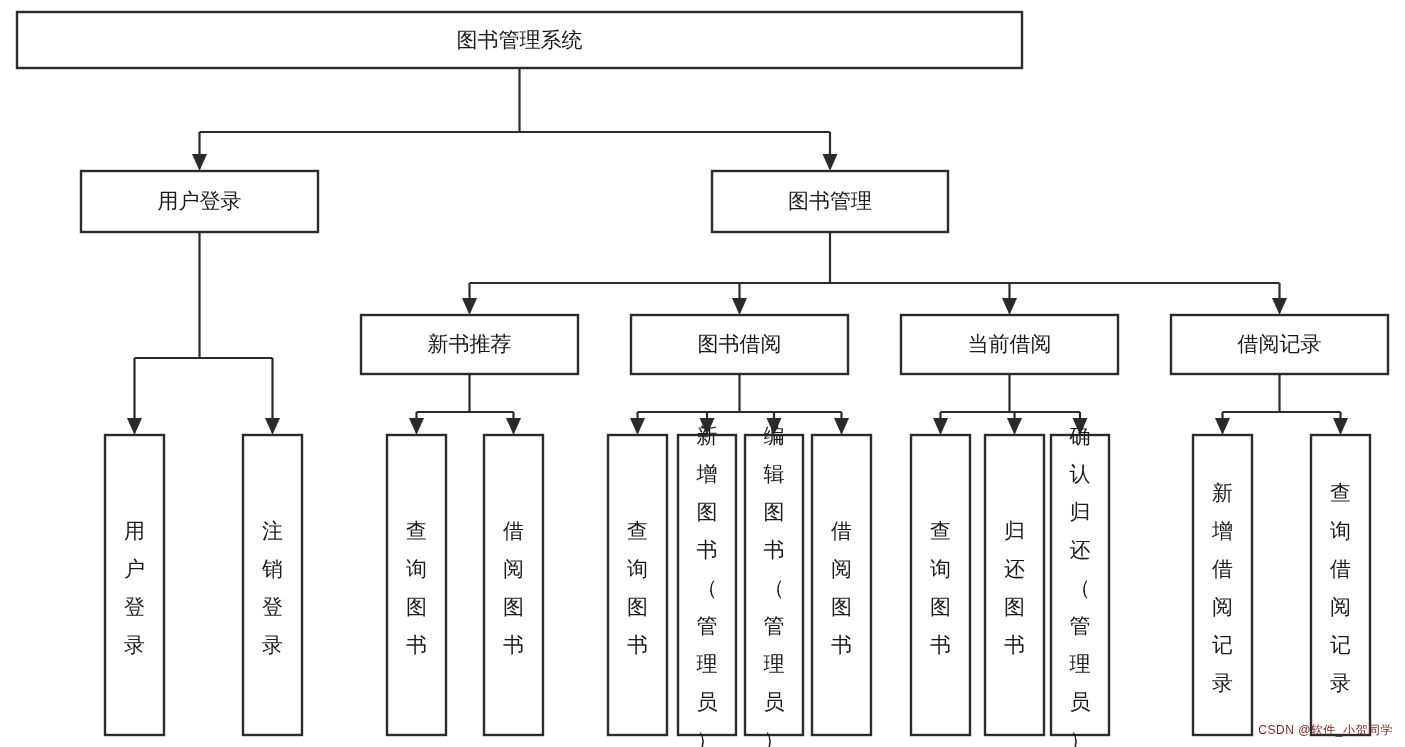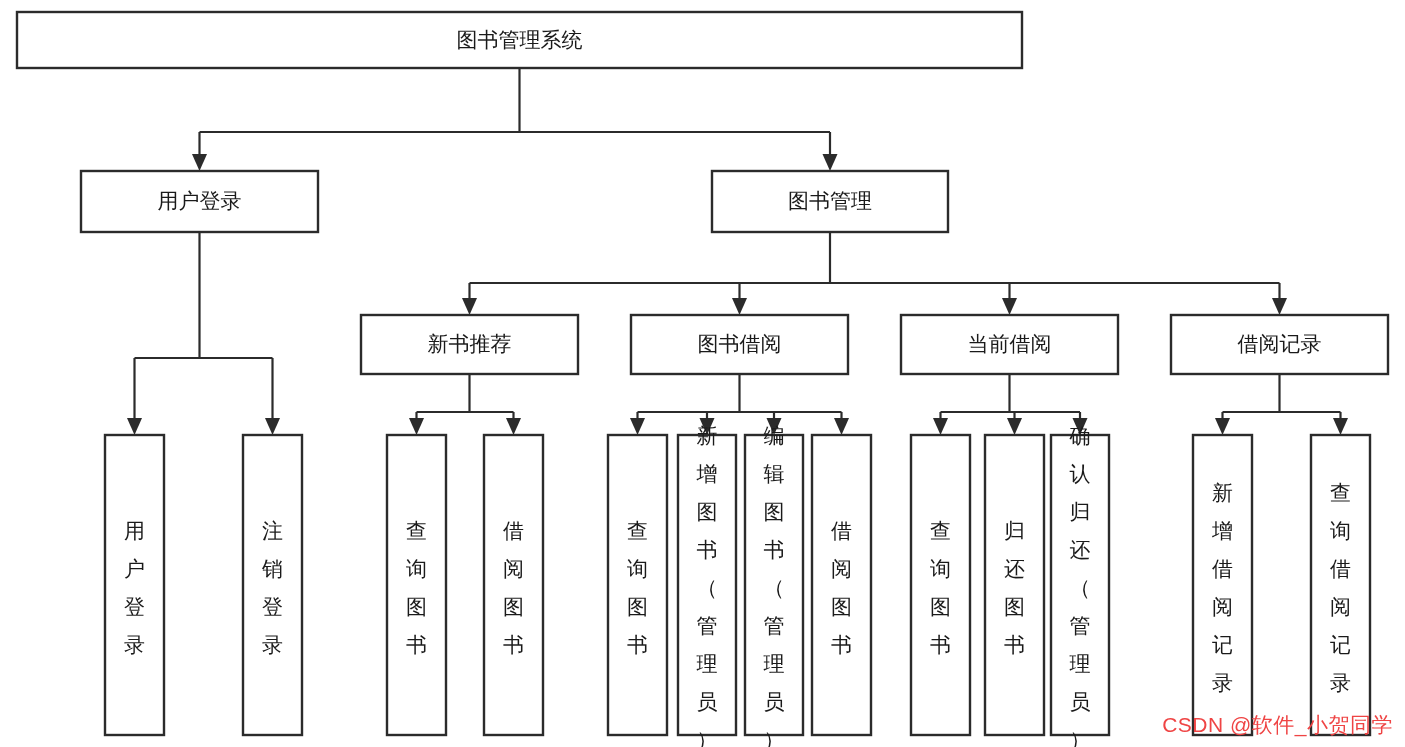--- a/index.html
+++ b/index.html
@@ -49,22 +49,22 @@
   }
   .link-arrow {
     fill: #2b2b2b;
     stroke: none;
   }
   .watermark {
     position: absolute;
     right: 12px;
     bottom: 8px;
     font-family: "Liberation Sans", "DejaVu Sans", sans-serif;
-    font-size: 21px;
-    color: #ef4444;
+    font-size: 12px;
+    color: #7f1d1d;
     white-space: nowrap;
     letter-spacing: 0.5px;
     pointer-events: none;
     margin-top: 12px;
   }
 </style>
 </head>
 <body>
 
 <div id="stage">

